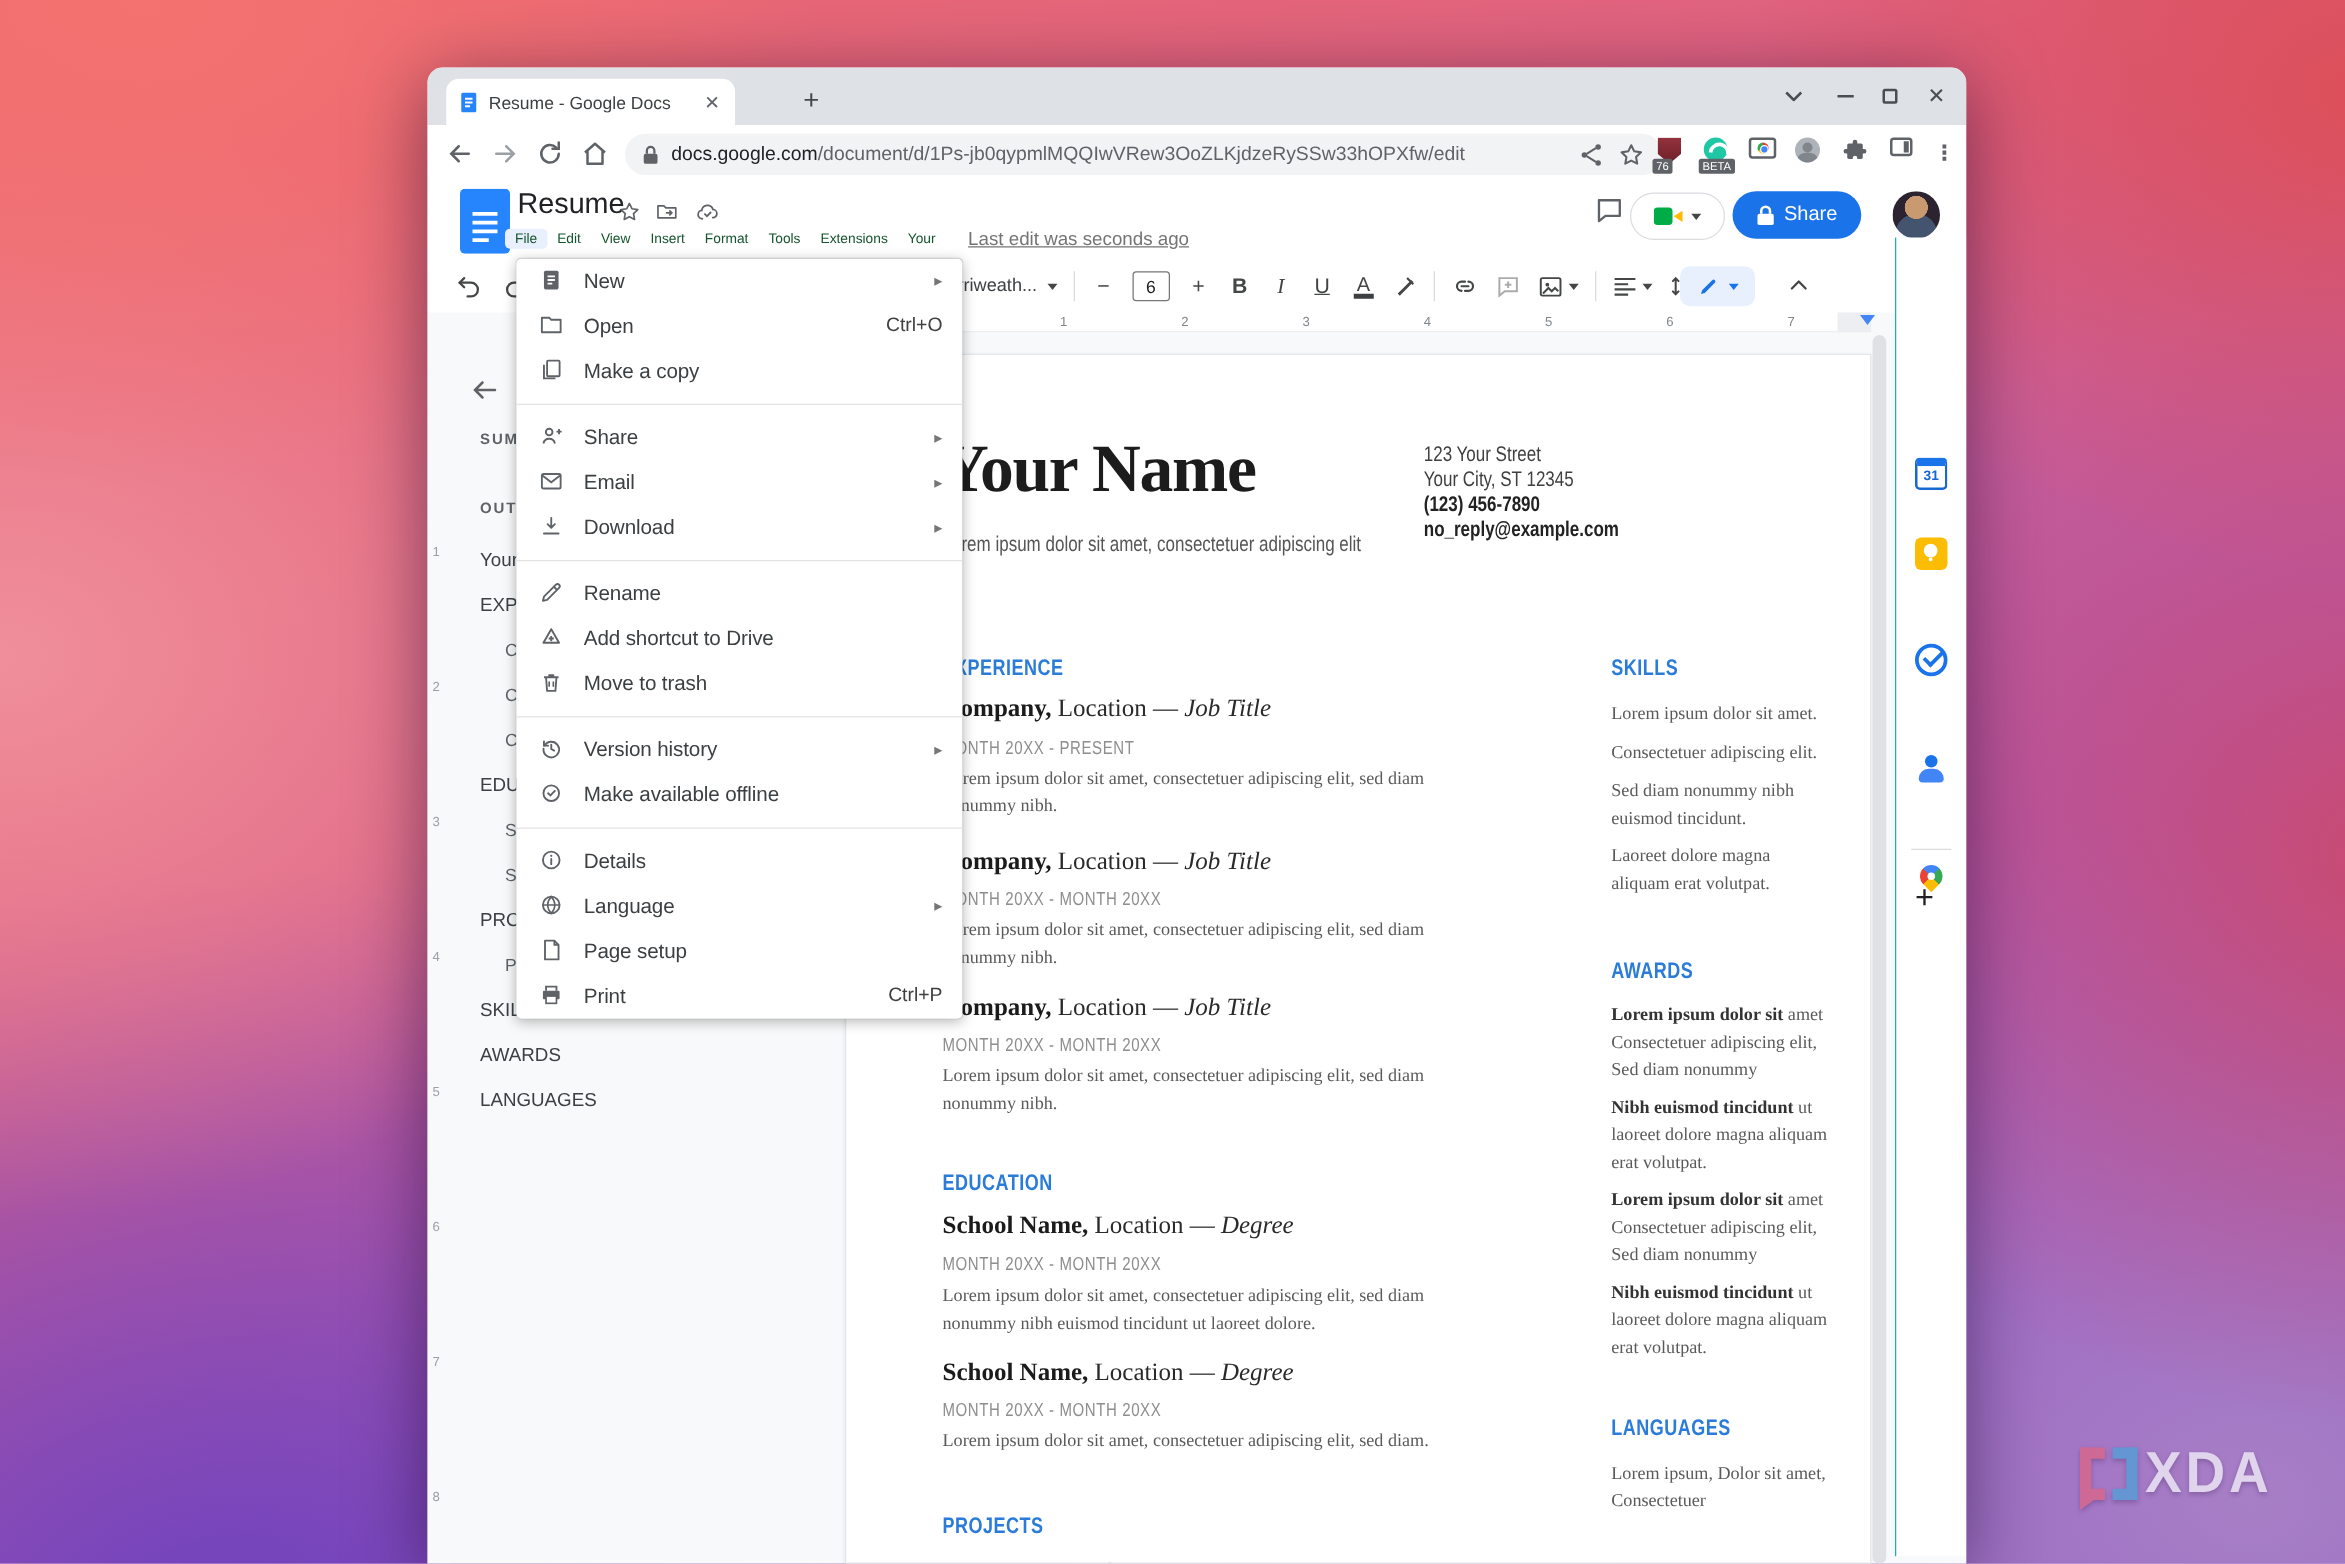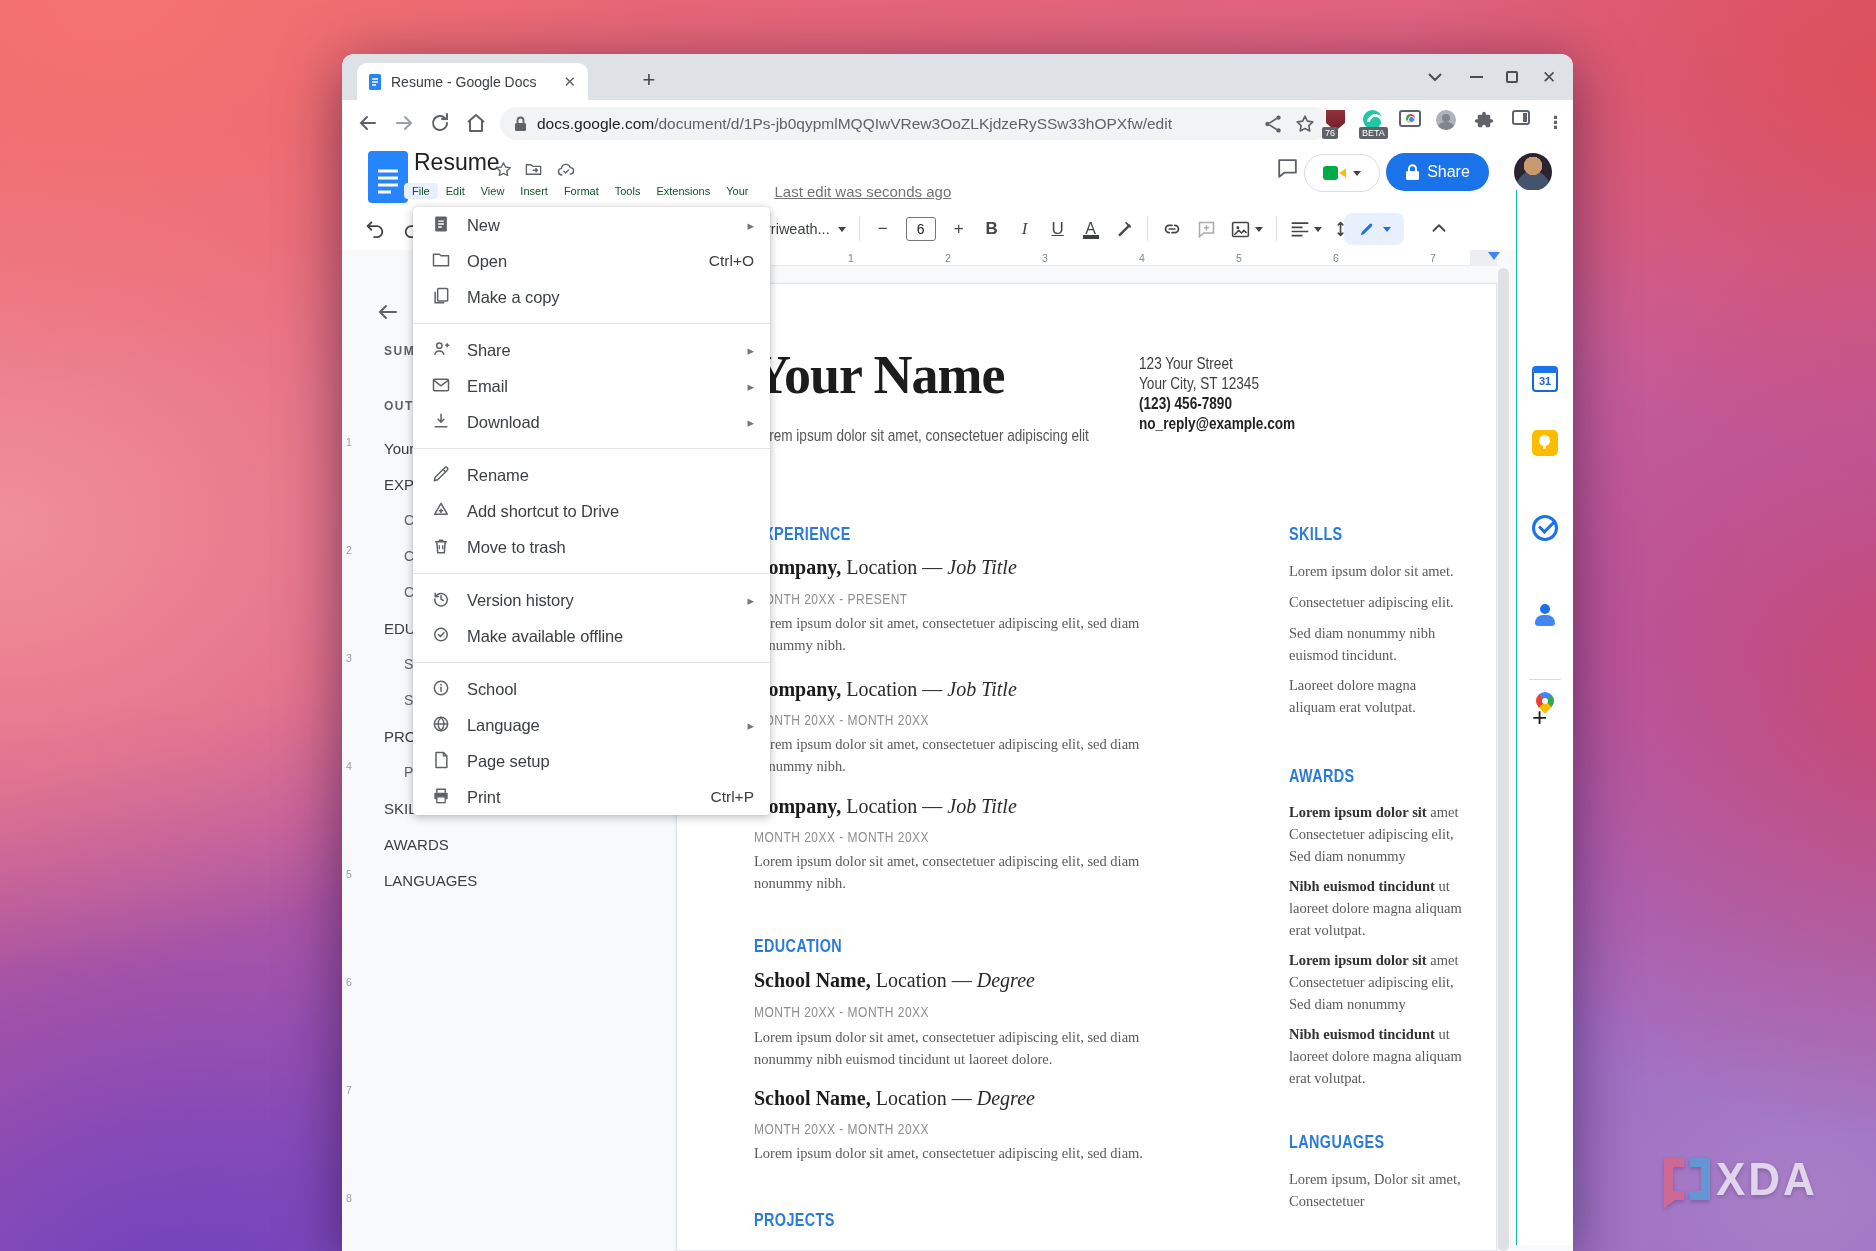--- a/index.html
+++ b/index.html
@@ -686,21 +686,21 @@
       </div>
       <hr>
       <div class="mi">
         <span class="mic">
             <svg width="20" height="20" viewBox="0 0 24 24">
               <circle cx="12" cy="12" r="8" stroke="#5f6368" stroke-width="1.8" fill="none"></circle>
               <path d="M12 11v5" stroke="#5f6368" stroke-width="1.8" stroke-linecap="round"></path>
               <circle cx="12" cy="8" r="1.1" fill="#5f6368"></circle>
             </svg>
           </span>
-        <span class="mil">School</span>
+        <span class="mil">Details</span>
       </div>
       <div class="mi">
         <span class="mic">
             <svg width="20" height="20" viewBox="0 0 24 24">
               <circle cx="12" cy="12" r="8" stroke="#5f6368" stroke-width="1.8" fill="none"></circle>
               <path d="M4 12h16M12 4c-4.5 5-4.5 11 0 16 4.5-5 4.5-11 0-16z" stroke="#5f6368" stroke-width="1.6" fill="none"></path>
             </svg>
           </span>
         <span class="mil">Language</span>
         <span class="mia">▸</span>

